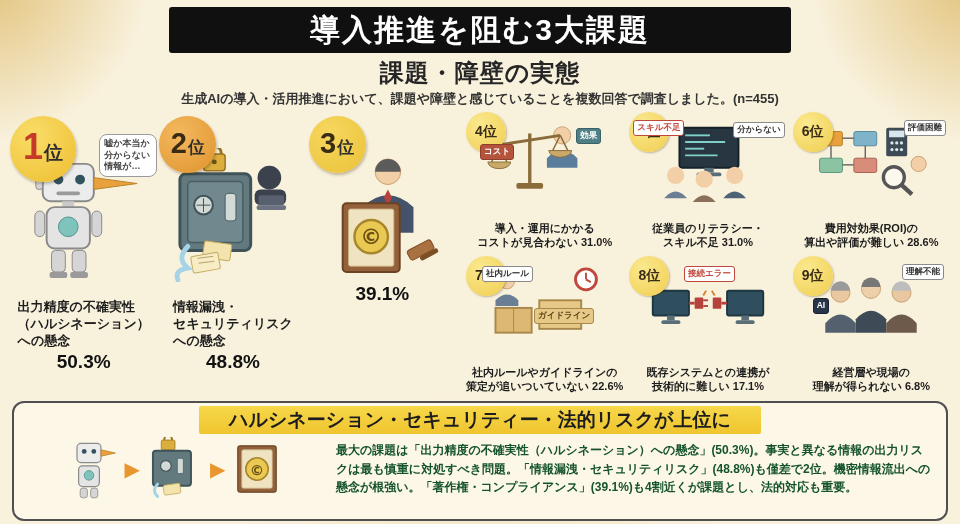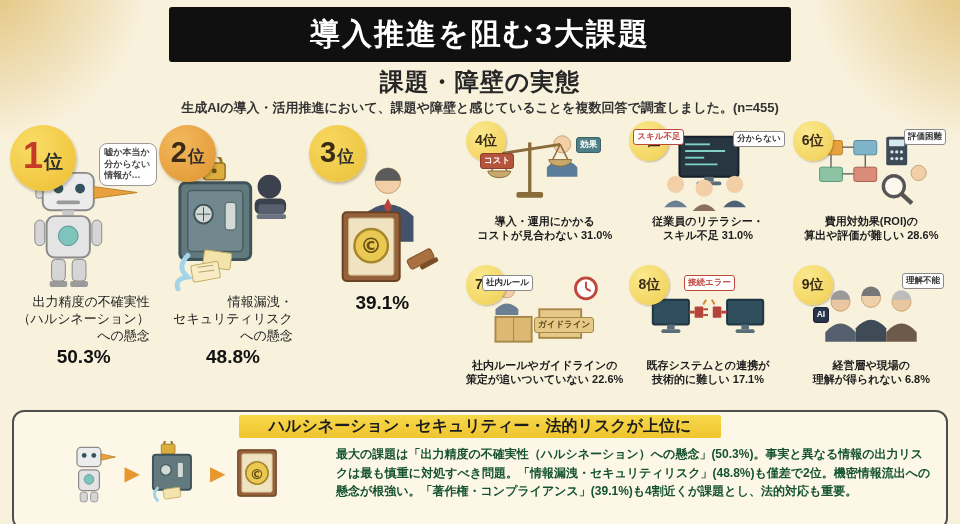--- a/index.html
+++ b/index.html
@@ -6,58 +6,58 @@
   html, body { width: 960px; height: 524px; }
   body { font-family: "Liberation Sans", "DejaVu Sans", sans-serif; background: #efe6c8; }
   .page {
     width: 960px; height: 524px; overflow: hidden; position: relative;
     background:
       radial-gradient(circle at -2% -5%, rgba(224,189,112,.95) 0, rgba(224,189,112,0) 15%),
       radial-gradient(circle at 102% -5%, rgba(224,189,112,.95) 0, rgba(224,189,112,0) 15%),
       radial-gradient(circle at 50% 130%, rgba(236,219,172,.7) 0, rgba(236,219,172,0) 35%),
       #f8f1dc;
   }
-  .title-bar { width: 622px; height: 55px; margin: 7px auto 0; background: #101010; display: flex; align-items: center; justify-content: center; border-radius: 3px; }
+  .title-bar { width: 622px; height: 46px; margin: 7px auto 0; background: #101010; display: flex; align-items: center; justify-content: center; border-radius: 3px; }
   .title-bar h1 { color: #ffffff; font-size: 30px; font-weight: 700; letter-spacing: 2px; }
   .section-heading { text-align: center; font-size: 24px; font-weight: 700; color: #262626; margin-top: 4px; letter-spacing: 1px; }
   .subtitle { text-align: center; font-size: 13px; font-weight: 700; color: #333; margin-top: 1px; }
 
   .main { display: flex; padding: 4px 10px 0; height: 288px; gap: 10px; }
   .left { width: 446px; display: flex; gap: 2px; }
   .big-item { flex: 1; position: relative; display: flex; flex-direction: column; align-items: center; }
   .big-badge { position: absolute; left: 0; top: 4px; border-radius: 50%; display: flex; align-items: baseline; justify-content: center; box-shadow: 1px 2px 3px rgba(60,40,0,.3); z-index: 2; }
   .badge-1 { width: 66px; height: 66px; padding-top: 13px; background: radial-gradient(circle at 35% 30%, #f9dd68, #eebd2f); }
   .badge-1 .num { font-size: 36px; font-weight: 700; color: #c63a28; line-height: 1; }
   .badge-2 { width: 57px; height: 57px; padding-top: 13px; background: radial-gradient(circle at 35% 30%, #f3b95e, #e0932e); }
   .badge-3 { width: 57px; height: 57px; padding-top: 13px; background: radial-gradient(circle at 35% 30%, #f7d75f, #eac239); }
   .badge-2 .num, .badge-3 .num { font-size: 29px; font-weight: 700; color: #3a2c14; line-height: 1; }
   .big-badge .suf { font-size: 17px; font-weight: 700; color: #2d2d2d; margin-left: 1px; }
   .badge-1 .suf { font-size: 19px; }
   .bubble { position: absolute; right: 0; top: 22px; width: 58px; background: #fff; border: 1.5px solid #9a9a9a; border-radius: 8px; font-size: 9px; font-weight: 700; color: #444; padding: 3px 4px; line-height: 1.3; z-index: 2; }
   .big-illus { margin-top: 24px; height: 146px; width: 100%; display: flex; align-items: flex-end; justify-content: center; position: relative; }
-  .big-caption { font-size: 13px; font-weight: 400; text-align: right; line-height: 1.3; color: #1d1d1d; white-space: pre-line; margin-top: 3px; }
+  .big-caption { font-size: 13px; font-weight: 700; text-align: left; line-height: 1.3; color: #1d1d1d; white-space: pre-line; margin-top: 17px; }
   .big-pct { font-size: 19px; font-weight: 700; color: #111; margin-top: 1px; }
 
   .right { flex: 1; display: grid; grid-template-columns: repeat(3, 1fr); grid-auto-rows: 1fr; column-gap: 6px; row-gap: 4px; }
-  .small-item { position: relative; display: flex; flex-direction: column; align-items: center; }
+  .small-item { position: relative; display: flex; flex-direction: column; align-items: center; gap: 16px; }
   .small-badge { position: absolute; left: 0; top: 0; width: 40px; height: 40px; border-radius: 50%; background: radial-gradient(circle at 35% 30%, #fbe98e, #f0cd50); display: flex; align-items: center; justify-content: center; font-size: 14px; font-weight: 700; color: #3a2c14; box-shadow: 1px 1px 2px rgba(60,40,0,.3); z-index: 2; }
   .small-illus { margin-top: 8px; height: 84px; width: 100%; position: relative; display: flex; align-items: center; justify-content: center; }
   .small-caption { font-size: 11px; font-weight: 700; text-align: center; line-height: 1.3; color: #1d1d1d; white-space: pre-line; margin-top: 1px; width: 112%; }
   .small-caption .v { margin-left: 3px; }
 
   .tag { position: absolute; font-size: 8.5px; font-weight: 700; background: #fff; border: 1px solid #8a8a8a; border-radius: 3px; padding: 0 3px; line-height: 1.6; color: #333; white-space: nowrap; z-index: 3; }
   .tag-red { background: #b5533c; border-color: #8e3f2d; color: #fff; }
   .tag-teal { background: #4e7f86; border-color: #3a6167; color: #fff; }
   .tag-outline-red { border-color: #c0473c; color: #c0473c; }
   .tag-tan { background: #e6c987; border-color: #a8874a; color: #5f4316; }
   .tag-dark { background: #273449; border-color: #172335; color: #fff; }
 
   .summary { margin: 5px 12px 0; border: 2.5px solid #4f4f4f; border-radius: 12px; background: #fcf7e7; padding: 3px 12px 6px; height: 120px; }
   .summary-banner-row { display: flex; justify-content: center; }
-  .summary-banner { background: linear-gradient(#f7d84a, #efc42f); padding: 1px 30px; font-size: 16px; font-weight: 700; color: #1d1d1d; border-radius: 2px; }
+  .summary-banner { background: linear-gradient(#f7d84a, #efc42f); padding: 1px 30px; font-size: 19px; font-weight: 700; color: #1d1d1d; border-radius: 2px; }
   .summary-body { display: flex; align-items: center; gap: 12px; margin-top: 3px; }
   .summary-icons { width: 298px; display: flex; align-items: center; justify-content: center; gap: 8px; }
   .arrow { color: #e8972f; font-size: 20px; line-height: 1; font-weight: 700; }
   .summary-text { flex: 1; font-size: 12px; font-weight: 700; line-height: 1.55; color: #14532d; }
 </style>
 </head>
 <body>
 
 <div class="page">
 

